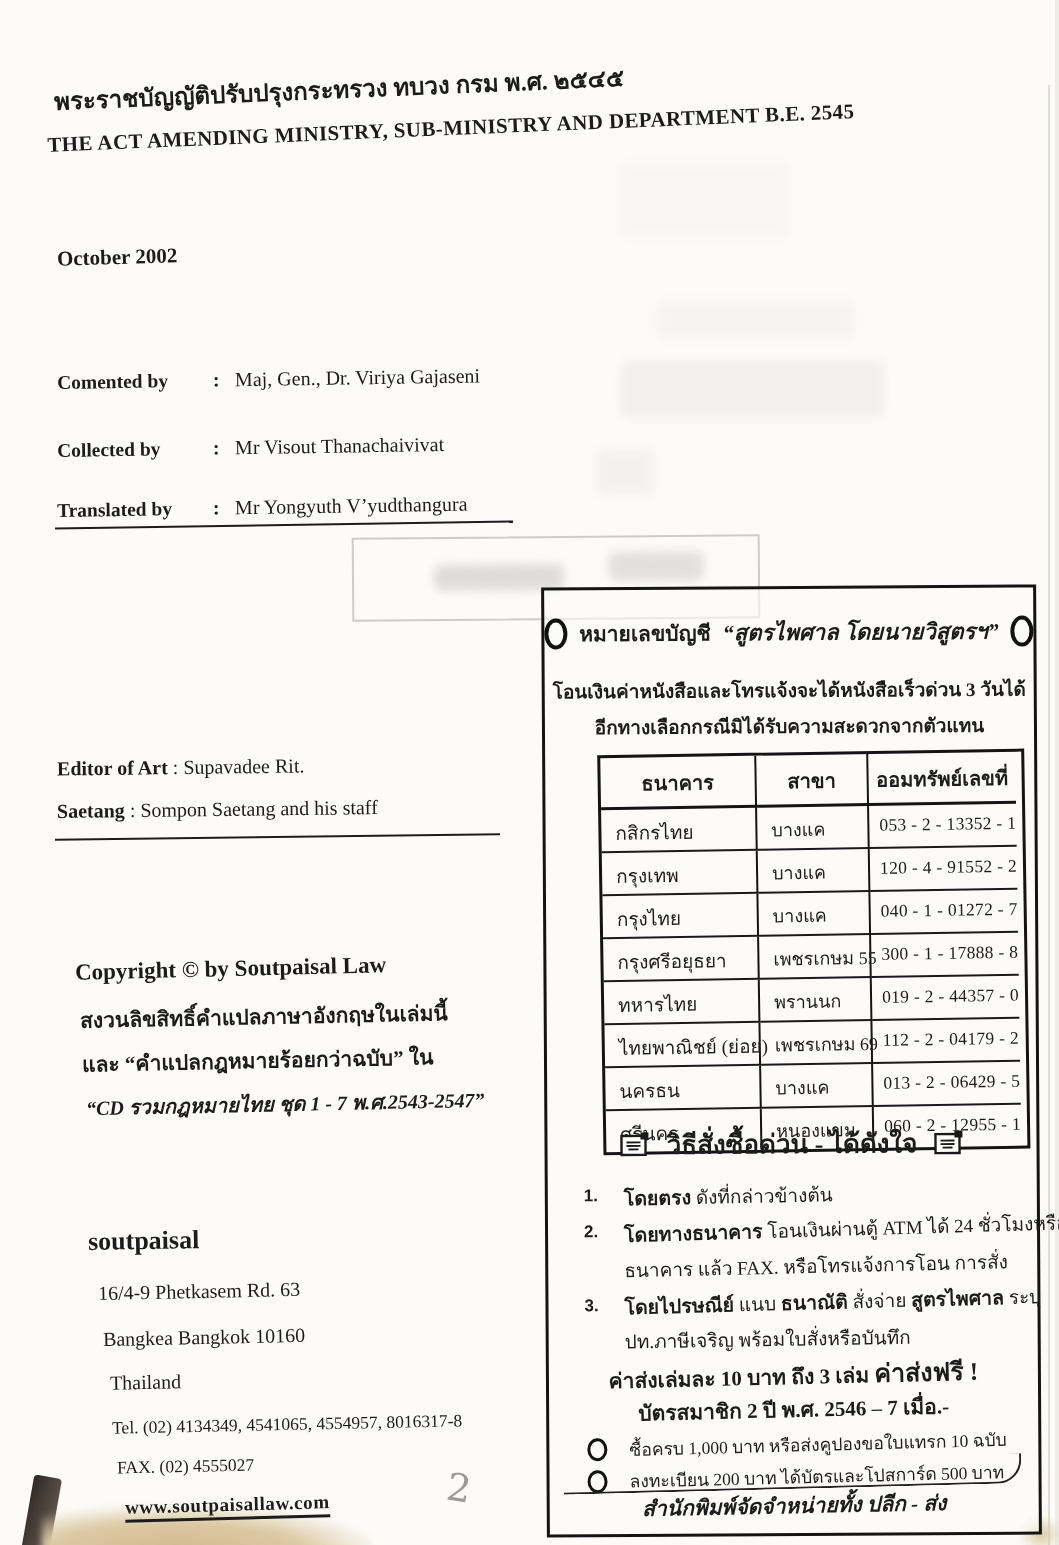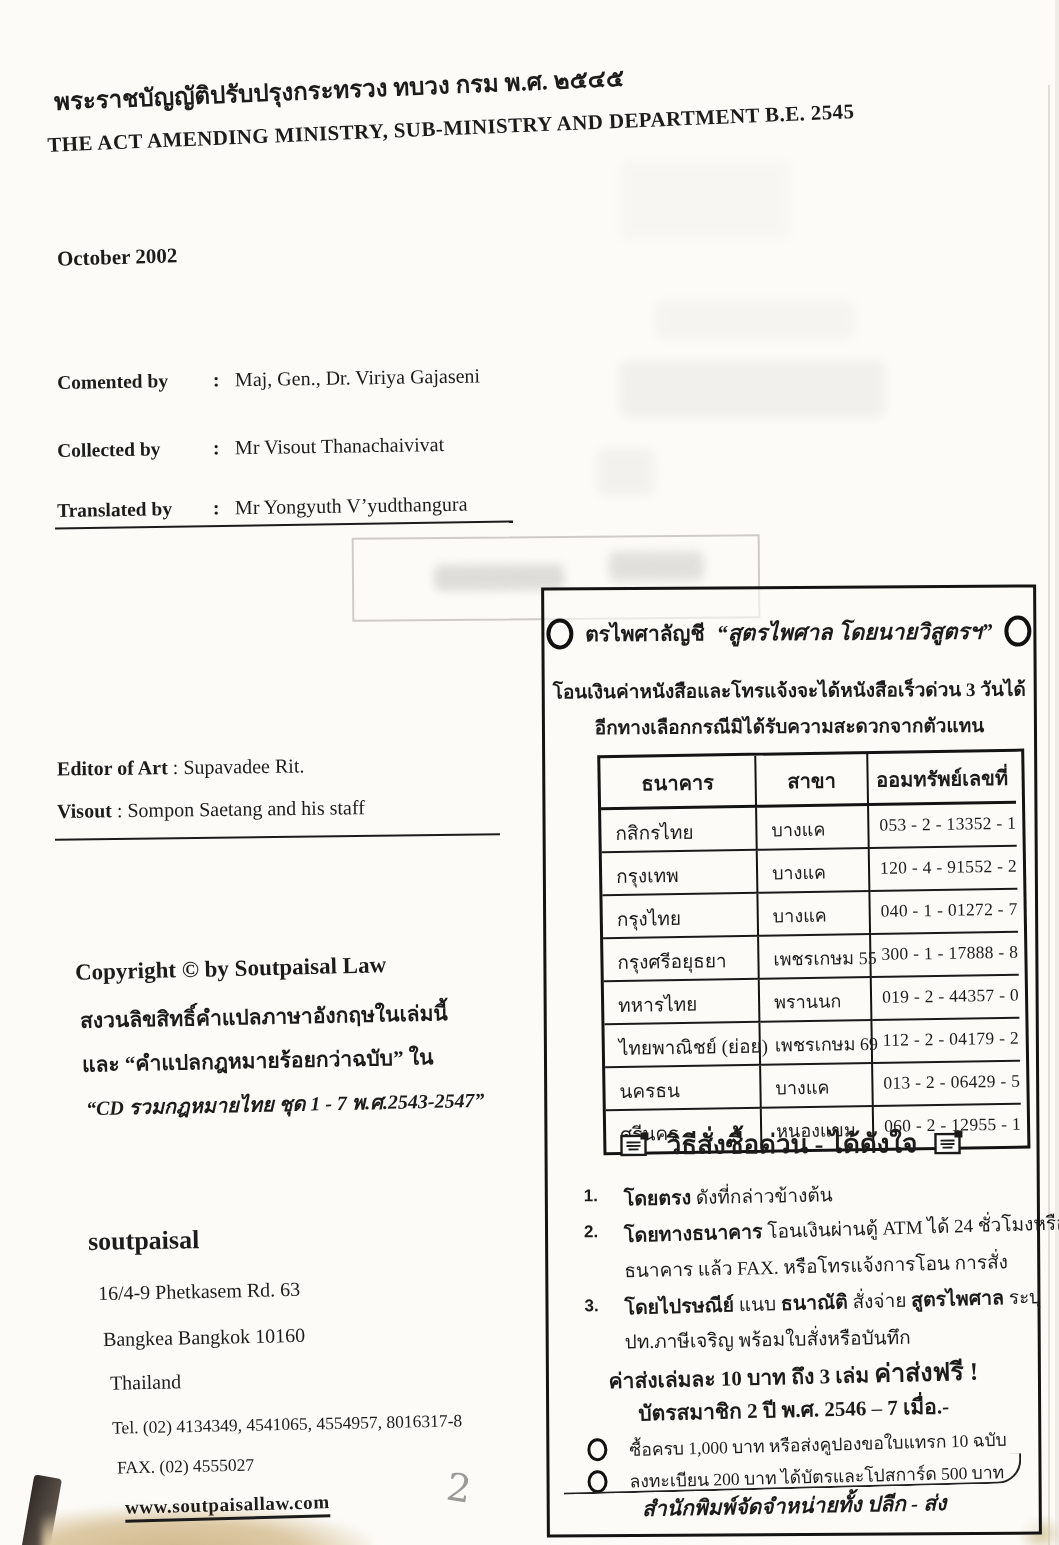--- a/index.html
+++ b/index.html
@@ -96,21 +96,21 @@
   </div>
   <div class="abs credit-row" style="top:494px;">
     <span class="lbl">Translated  by</span><span class="sep">:</span><span>Mr  Yongyuth  V’yudthangura</span>
   </div>
   <div class="abs hr" style="left:55px;top:524px;width:458px;transform:rotate(-0.9deg);"></div>
 
   <div class="abs prod-row" style="top:756px;">
     <span class="lbl">Editor  of  Art</span><span> :  </span><span>Supavadee  Rit.</span>
   </div>
   <div class="abs prod-row" style="top:798px;">
-    <span class="lbl">Visout</span><span> :  </span><span>Sompon  Saetang    and  his  staff</span>
+    <span class="lbl">Saetang</span><span> :  </span><span>Sompon  Saetang    and  his  staff</span>
   </div>
   <div class="abs hr" style="left:55px;top:836px;width:445px;transform:rotate(-0.7deg);"></div>
 
   <div class="abs copy-line1">Copyright ©  by Soutpaisal  Law</div>
   <div class="abs copy-line2">สงวนลิขสิทธิ์คำแปลภาษาอังกฤษในเล่มนี้</div>
   <div class="abs copy-line3">และ “คำแปลกฎหมายร้อยกว่าฉบับ” ใน</div>
   <div class="abs copy-line4">“CD รวมกฎหมายไทย ชุด 1 - 7 พ.ศ.2543-2547”</div>
 
   <div class="abs pub-name">soutpaisal</div>
   <div class="abs addr" style="left:98px;top:1280px;">16/4-9  Phetkasem  Rd. 63</div>
@@ -118,21 +118,21 @@
   <div class="abs addr" style="left:110px;top:1371px;">Thailand</div>
   <div class="abs addr tel" style="left:112px;top:1414px;">Tel. (02) 4134349, 4541065, 4554957, 8016317-8</div>
   <div class="abs addr tel" style="left:117px;top:1456px;">FAX.  (02) 4555027</div>
   <div class="abs website">www.soutpaisallaw.com</div>
   <div class="abs pagenum">2</div>
 
   <div class="abs order-box">
 
     <div class="abs ob-head">
       <span class="ring"></span>
-      <span class="t1">ตรไพศาลัญชี</span>
+      <span class="t1">หมายเลขบัญชี</span>
       <span class="t2">“สูตรไพศาล โดยนายวิสูตรฯ”</span>
       <span class="ring"></span>
     </div>
     <div class="abs ob-note" style="top:86px;">โอนเงินค่าหนังสือและโทรแจ้งจะได้หนังสือเร็วด่วน 3 วันได้</div>
     <div class="abs ob-note" style="top:122px;">อีกทางเลือกกรณีมิได้รับความสะดวกจากตัวแทน</div>
 
     <div class="abs acct-table">
       <div class="h v">ธนาคาร</div>
       <div class="h v">สาขา</div>
       <div class="h">ออมทรัพย์เลขที่</div>

